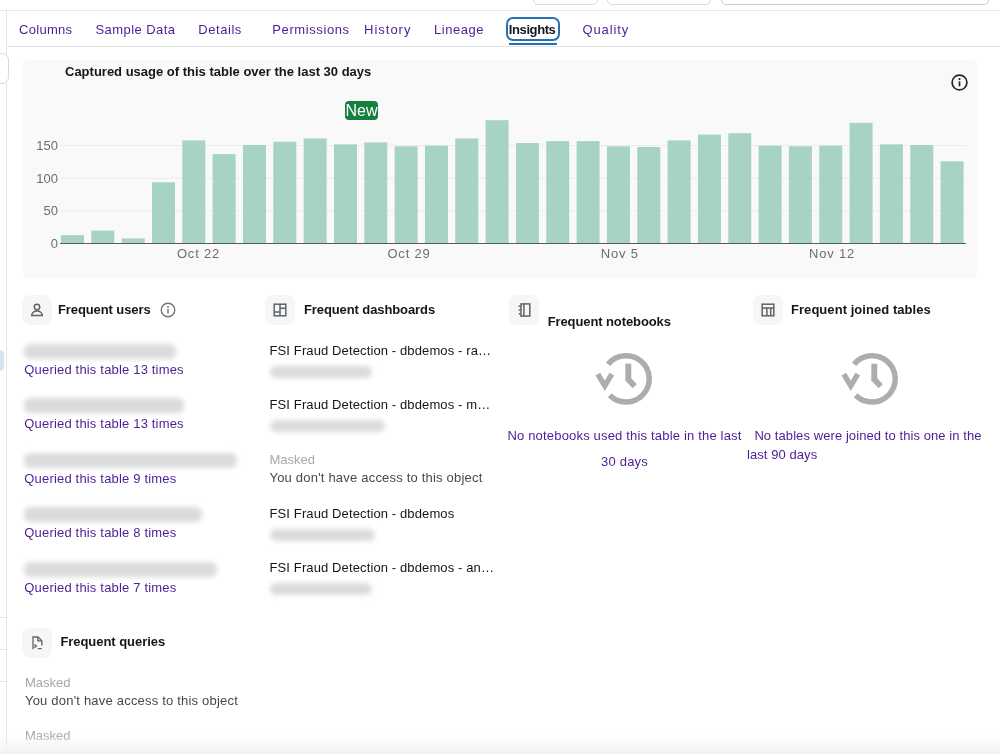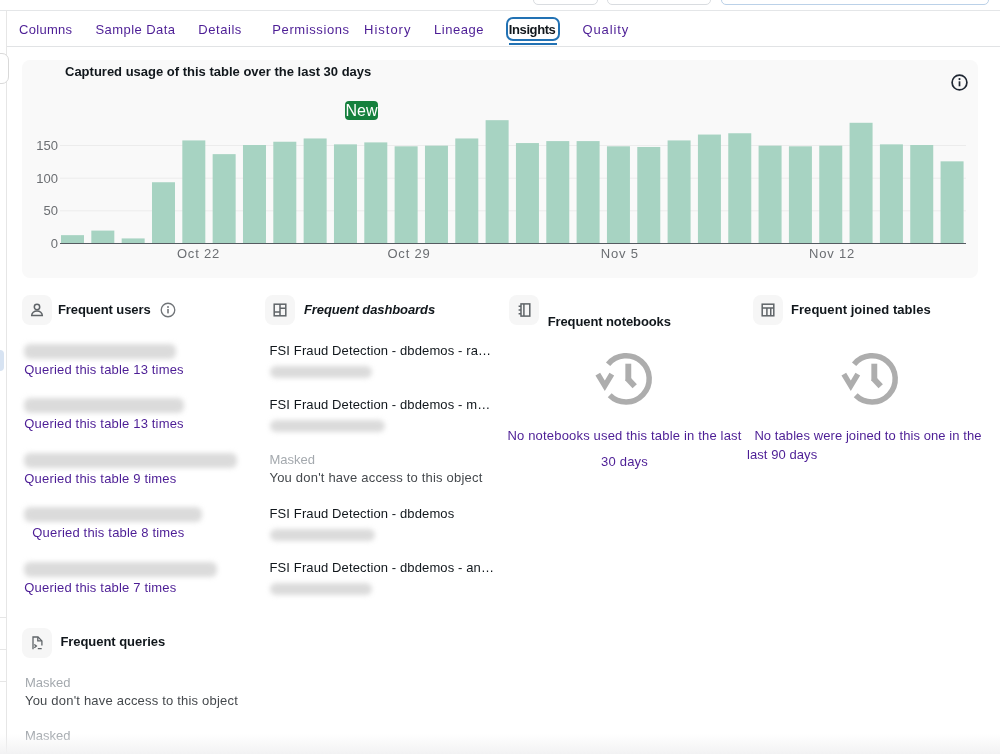--- a/index.html
+++ b/index.html
@@ -109,21 +109,21 @@
   <circle cx="8.5" cy="5.3" r="1" fill="#6B6E72"></circle>
   <rect x="7.7" y="7.4" width="1.6" height="4.7" fill="#6B6E72"></rect>
 </svg>
 
 <div class="iconsq" style="left:265px;top:295px;">
   <svg width="16" height="16" viewBox="0 0 16 16" fill="none" stroke="#5F6468" stroke-width="1.5">
     <rect x="2.2" y="2.2" width="11.6" height="11.6"></rect>
     <path d="M 8 2.2 V 13.8 M 2.2 9.9 H 8 M 8 6.3 H 13.8"></path>
   </svg>
 </div>
-<span class="abs t13 dark bold" style="left:304px;top:302px;letter-spacing:-0.1px;font-style:italic;">Frequent dashboards</span>
+<span class="abs t13 dark bold" style="left:304px;top:302px;letter-spacing:-0.1px;">Frequent dashboards</span>
 
 <div class="iconsq" style="left:509px;top:295px;">
   <svg width="16" height="16" viewBox="0 0 16 16" fill="none" stroke="#5F6468" stroke-width="1.5">
     <rect x="5" y="1.9" width="8.8" height="12.2"></rect>
     <path d="M 7.9 1.9 V 14.1 M 2.6 4.3 H 5 M 2.6 8 H 5 M 2.6 11.7 H 5"></path>
   </svg>
 </div>
 <span class="abs t13 dark bold" style="left:547.7px;top:314px;letter-spacing:-0.1px;">Frequent notebooks</span>
 
 <div class="iconsq" style="left:753px;top:295px;">
@@ -135,21 +135,21 @@
 <span class="abs t13 dark bold" style="left:791px;top:302px;letter-spacing:0.05px;">Frequent joined tables</span>
 
 <div id="users">
     <div class="pill" style="left:23.5px;top:344.0px;width:152px;"></div>
     <span class="abs t13" style="left:24.3px;top:362.0px;letter-spacing:0.18px;">Queried this table 13 times</span>
     <div class="pill" style="left:23.5px;top:398.4px;width:160px;"></div>
     <span class="abs t13" style="left:24.3px;top:416.4px;letter-spacing:0.18px;">Queried this table 13 times</span>
     <div class="pill" style="left:23.5px;top:452.8px;width:213px;"></div>
     <span class="abs t13" style="left:24.3px;top:470.8px;letter-spacing:0.18px;text-align:center;">Queried this table 9 times</span>
     <div class="pill" style="left:23.5px;top:507.2px;width:178px;"></div>
-    <span class="abs t13" style="left:24.3px;top:525.2px;letter-spacing:0.18px;margin-left:8px;">Queried this table 8 times</span>
+    <span class="abs t13" style="left:24.3px;top:525.2px;letter-spacing:0.18px;">Queried this table 8 times</span>
     <div class="pill" style="left:23.5px;top:561.6px;width:193px;"></div>
     <span class="abs t13" style="left:24.3px;top:579.6px;letter-spacing:0.18px;">Queried this table 7 times</span>
   </div>
 
 <div id="dash">
     <span class="abs t13 dark" style="left:269.5px;top:343px;letter-spacing:0.12px;">FSI Fraud Detection - dbdemos - ra…</span>
     <div class="pill2" style="left:269.5px;top:366px;width:102px;"></div>
     <span class="abs t13 dark" style="left:269.5px;top:397.4px;letter-spacing:0.12px;">FSI Fraud Detection - dbdemos - m…</span>
     <div class="pill2" style="left:269.5px;top:420.4px;width:115px;"></div>
     <span class="abs t13" style="left:269.5px;top:452.3px;color:#A4A9AE;">Masked</span>

